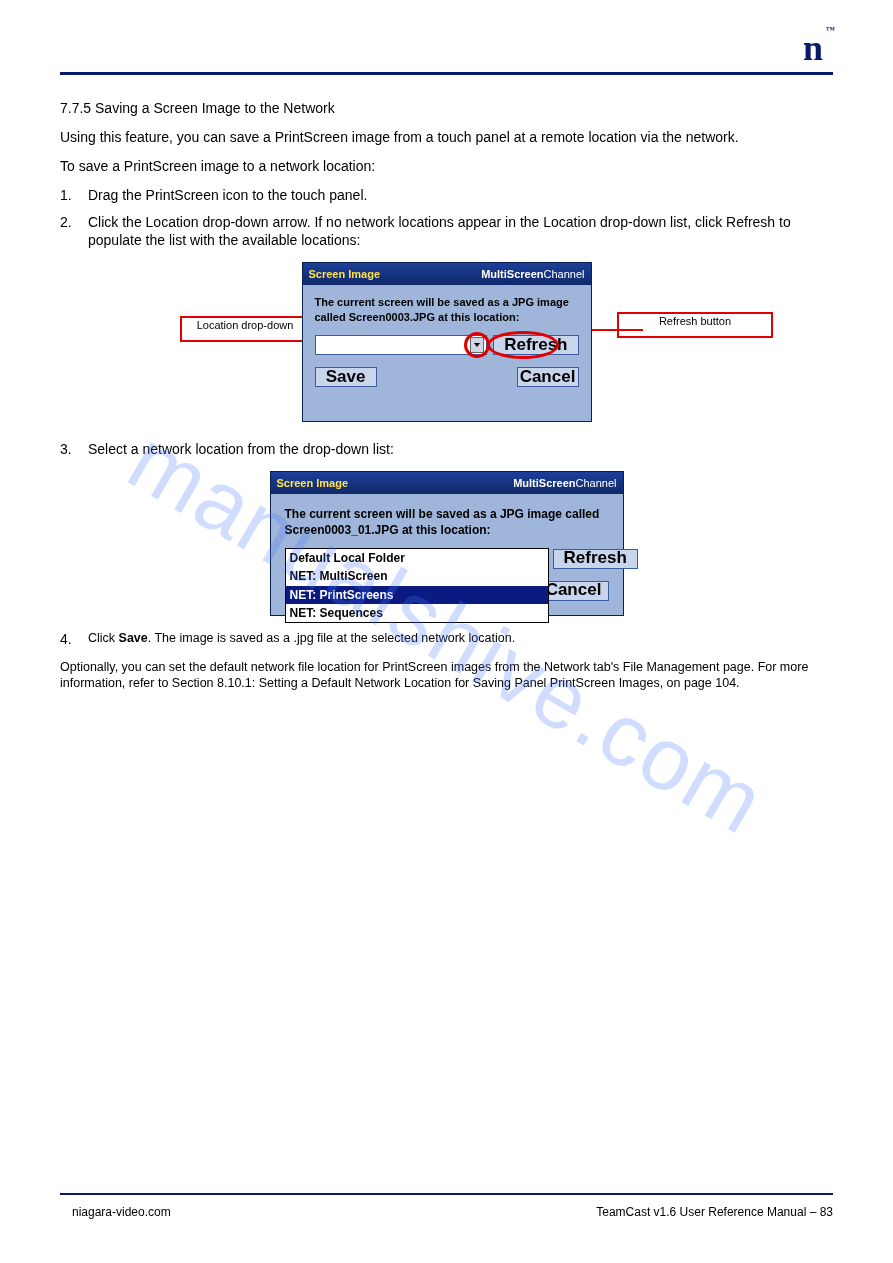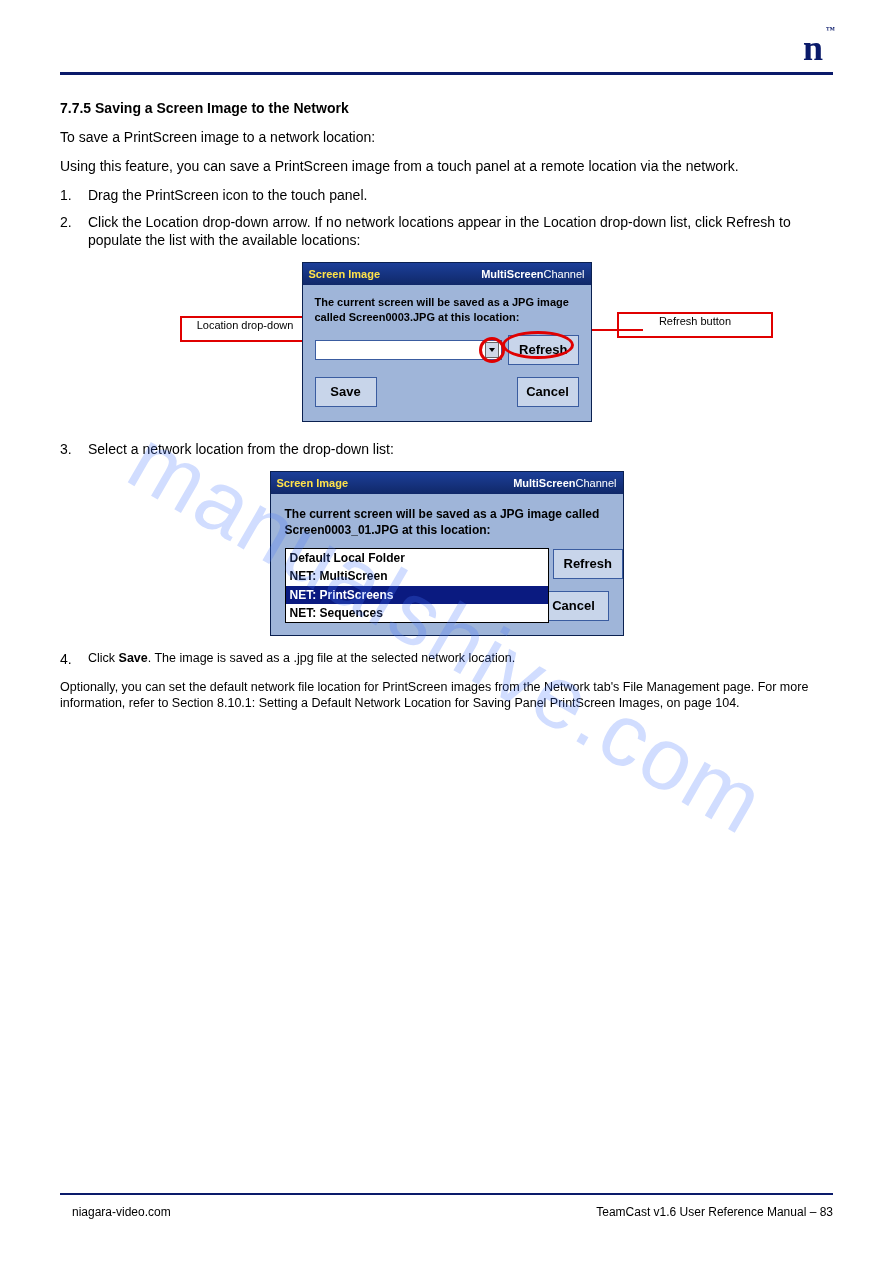--- a/index.html
+++ b/index.html
@@ -39,21 +39,21 @@
     border: none;
     border-top: 3px solid #0a1a6a;
     margin: 6px 0 24px 0;
   }
   .content {
     font-size: 14px;
     line-height: 1.35;
   }
   .h7 {
     font-size: 14px;
-    font-weight: 700;
+    font-weight: 400;
     margin: 16px 0 10px 0;
   }
   .para {
     margin: 10px 0;
   }
   .step {
     display: flex;
     margin: 8px 0;
   }
   .step-num {
@@ -137,25 +137,25 @@
     justify-content: center;
   }
   .combo-arrow::after {
     content: "";
     width: 0; height: 0;
     border-left: 3px solid transparent;
     border-right: 3px solid transparent;
     border-top: 4px solid #000;
   }
   .btn {
-    height: 30px;
+    height: 20px;
     padding: 0 10px;
     background: #c8d5ea;
     border: 1px solid #3a5ca0;
-    font-size: 13px;
+    font-size: 17px;
     font-weight: 700;
     display: inline-flex;
     align-items: center;
     cursor: pointer;
   }
   .dlg-buttons {
     display: flex;
     justify-content: space-between;
     margin-top: 12px;
   }
@@ -243,22 +243,22 @@
   <div class="header-row">
     <span class="brand-mark">
       <span>n</span>
       <span class="brand-tm">™</span>
     </span>
   </div>
   <hr class="rule">
 
   <div class="content">
     <div class="h7">7.7.5 Saving a Screen Image to the Network</div>
+    <div class="para">Using this feature, you can save a PrintScreen image from a touch panel at a remote location via the network.</div>
     <div class="para">To save a PrintScreen image to a network location:</div>
-    <div class="para">Using this feature, you can save a PrintScreen image from a touch panel at a remote location via the network.</div>
 
     <div class="step">
       <div class="step-num">1.</div>
       <div class="step-text">Drag the PrintScreen icon to the touch panel.</div>
     </div>
 
     <div class="step">
       <div class="step-num">2.</div>
       <div class="step-text">Click the Location drop-down arrow. If no network locations appear in the Location drop-down list, click Refresh to populate the list with the available locations:</div>
     </div>

